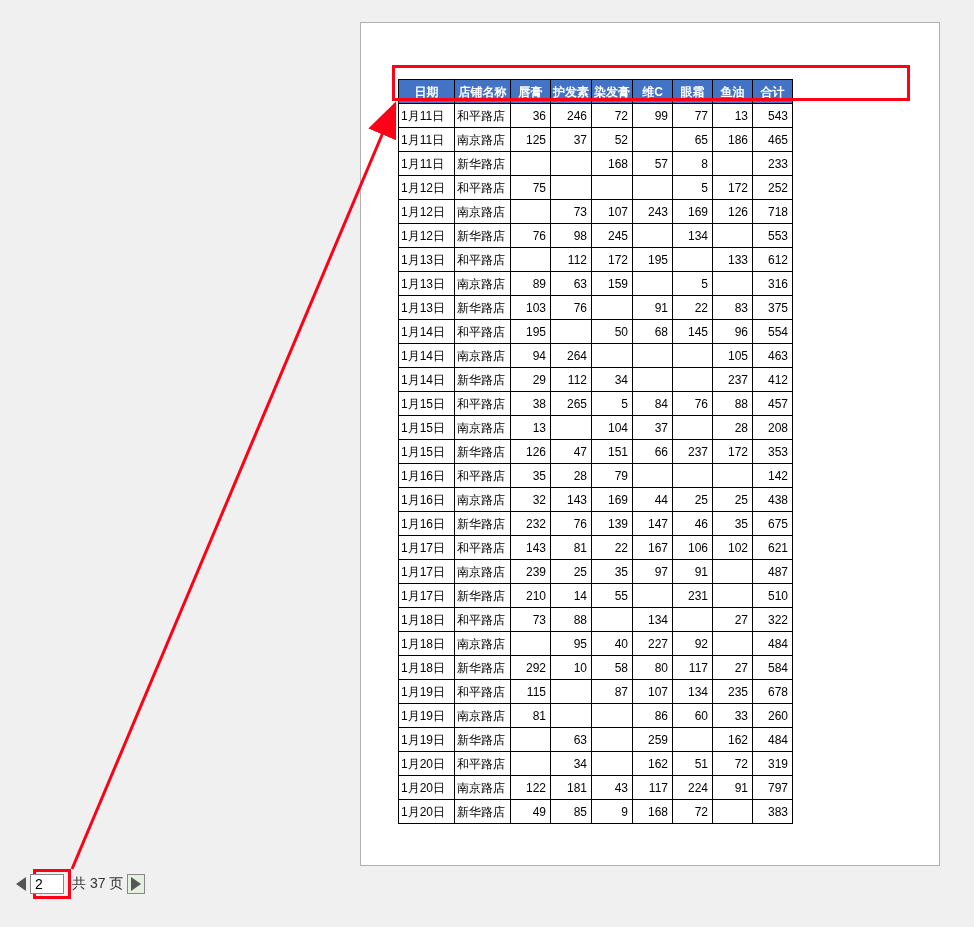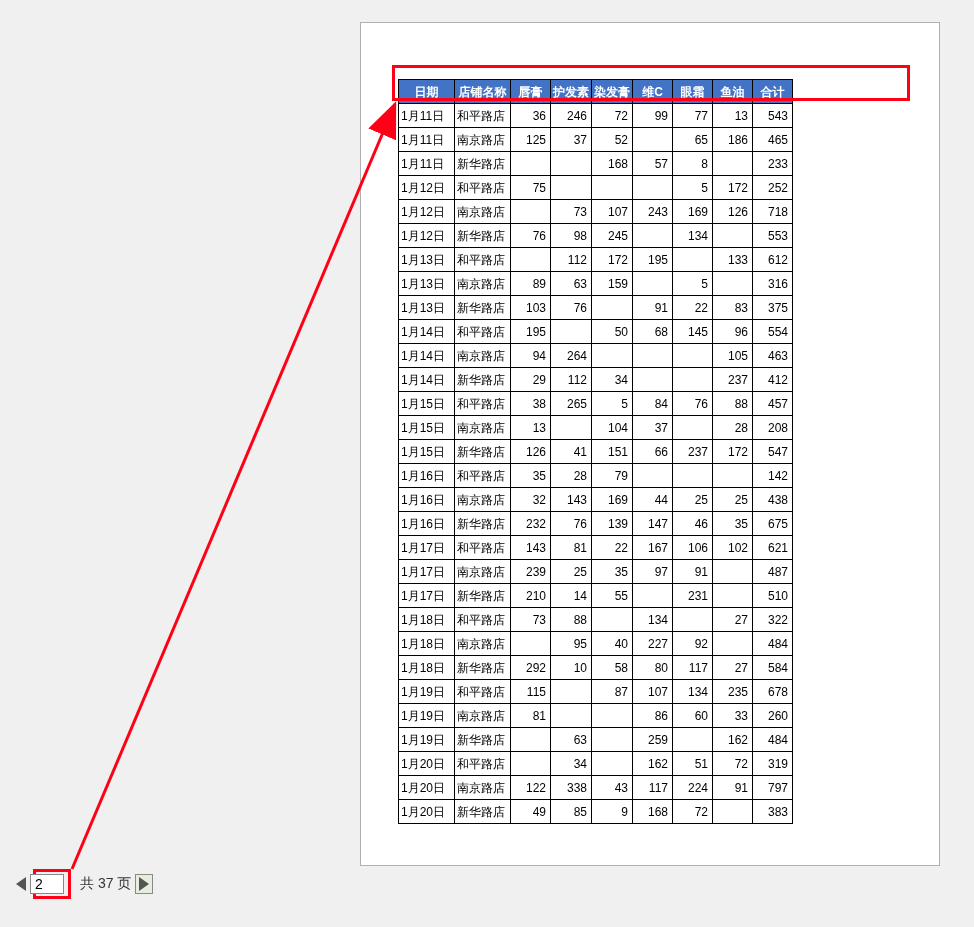--- a/index.html
+++ b/index.html
@@ -108,21 +108,21 @@
   }
   .pager .tri-right { border-left: 10px solid #555; }
   .pager input {
     width: 34px;
     height: 20px;
     border: 1px solid #888;
     font-size: 14px;
     text-align: left;
     padding: 0 4px;
   }
-  .pager .total { margin-left: 12px; }
+  .pager .total { margin-left: 4px; }
 </style>
 </head>
 <body>
 
 <div class="page">
   <div class="tbl-wrap">
     <table>
       <colgroup>
         <col class="c-date">
           <col class="c-shop">
@@ -299,26 +299,26 @@
             <td class="num">104</td>
             <td class="num">37</td>
             <td class="num"></td>
             <td class="num">28</td>
             <td class="num">208</td>
           </tr>
           <tr>
             <td class="date">1月15日</td>
             <td class="shop">新华路店</td>
             <td class="num">126</td>
-            <td class="num">41</td>
+            <td class="num">47</td>
             <td class="num">151</td>
             <td class="num">66</td>
             <td class="num">237</td>
             <td class="num">172</td>
-            <td class="num">547</td>
+            <td class="num">353</td>
           </tr>
           <tr>
             <td class="date">1月16日</td>
             <td class="shop">和平路店</td>
             <td class="num">35</td>
             <td class="num">28</td>
             <td class="num">79</td>
             <td class="num"></td>
             <td class="num"></td>
             <td class="num"></td>
@@ -453,21 +453,21 @@
             <td class="num"></td>
             <td class="num">162</td>
             <td class="num">51</td>
             <td class="num">72</td>
             <td class="num">319</td>
           </tr>
           <tr>
             <td class="date">1月20日</td>
             <td class="shop">南京路店</td>
             <td class="num">122</td>
-            <td class="num">338</td>
+            <td class="num">181</td>
             <td class="num">43</td>
             <td class="num">117</td>
             <td class="num">224</td>
             <td class="num">91</td>
             <td class="num">797</td>
           </tr>
           <tr>
             <td class="date">1月20日</td>
             <td class="shop">新华路店</td>
             <td class="num">49</td>

